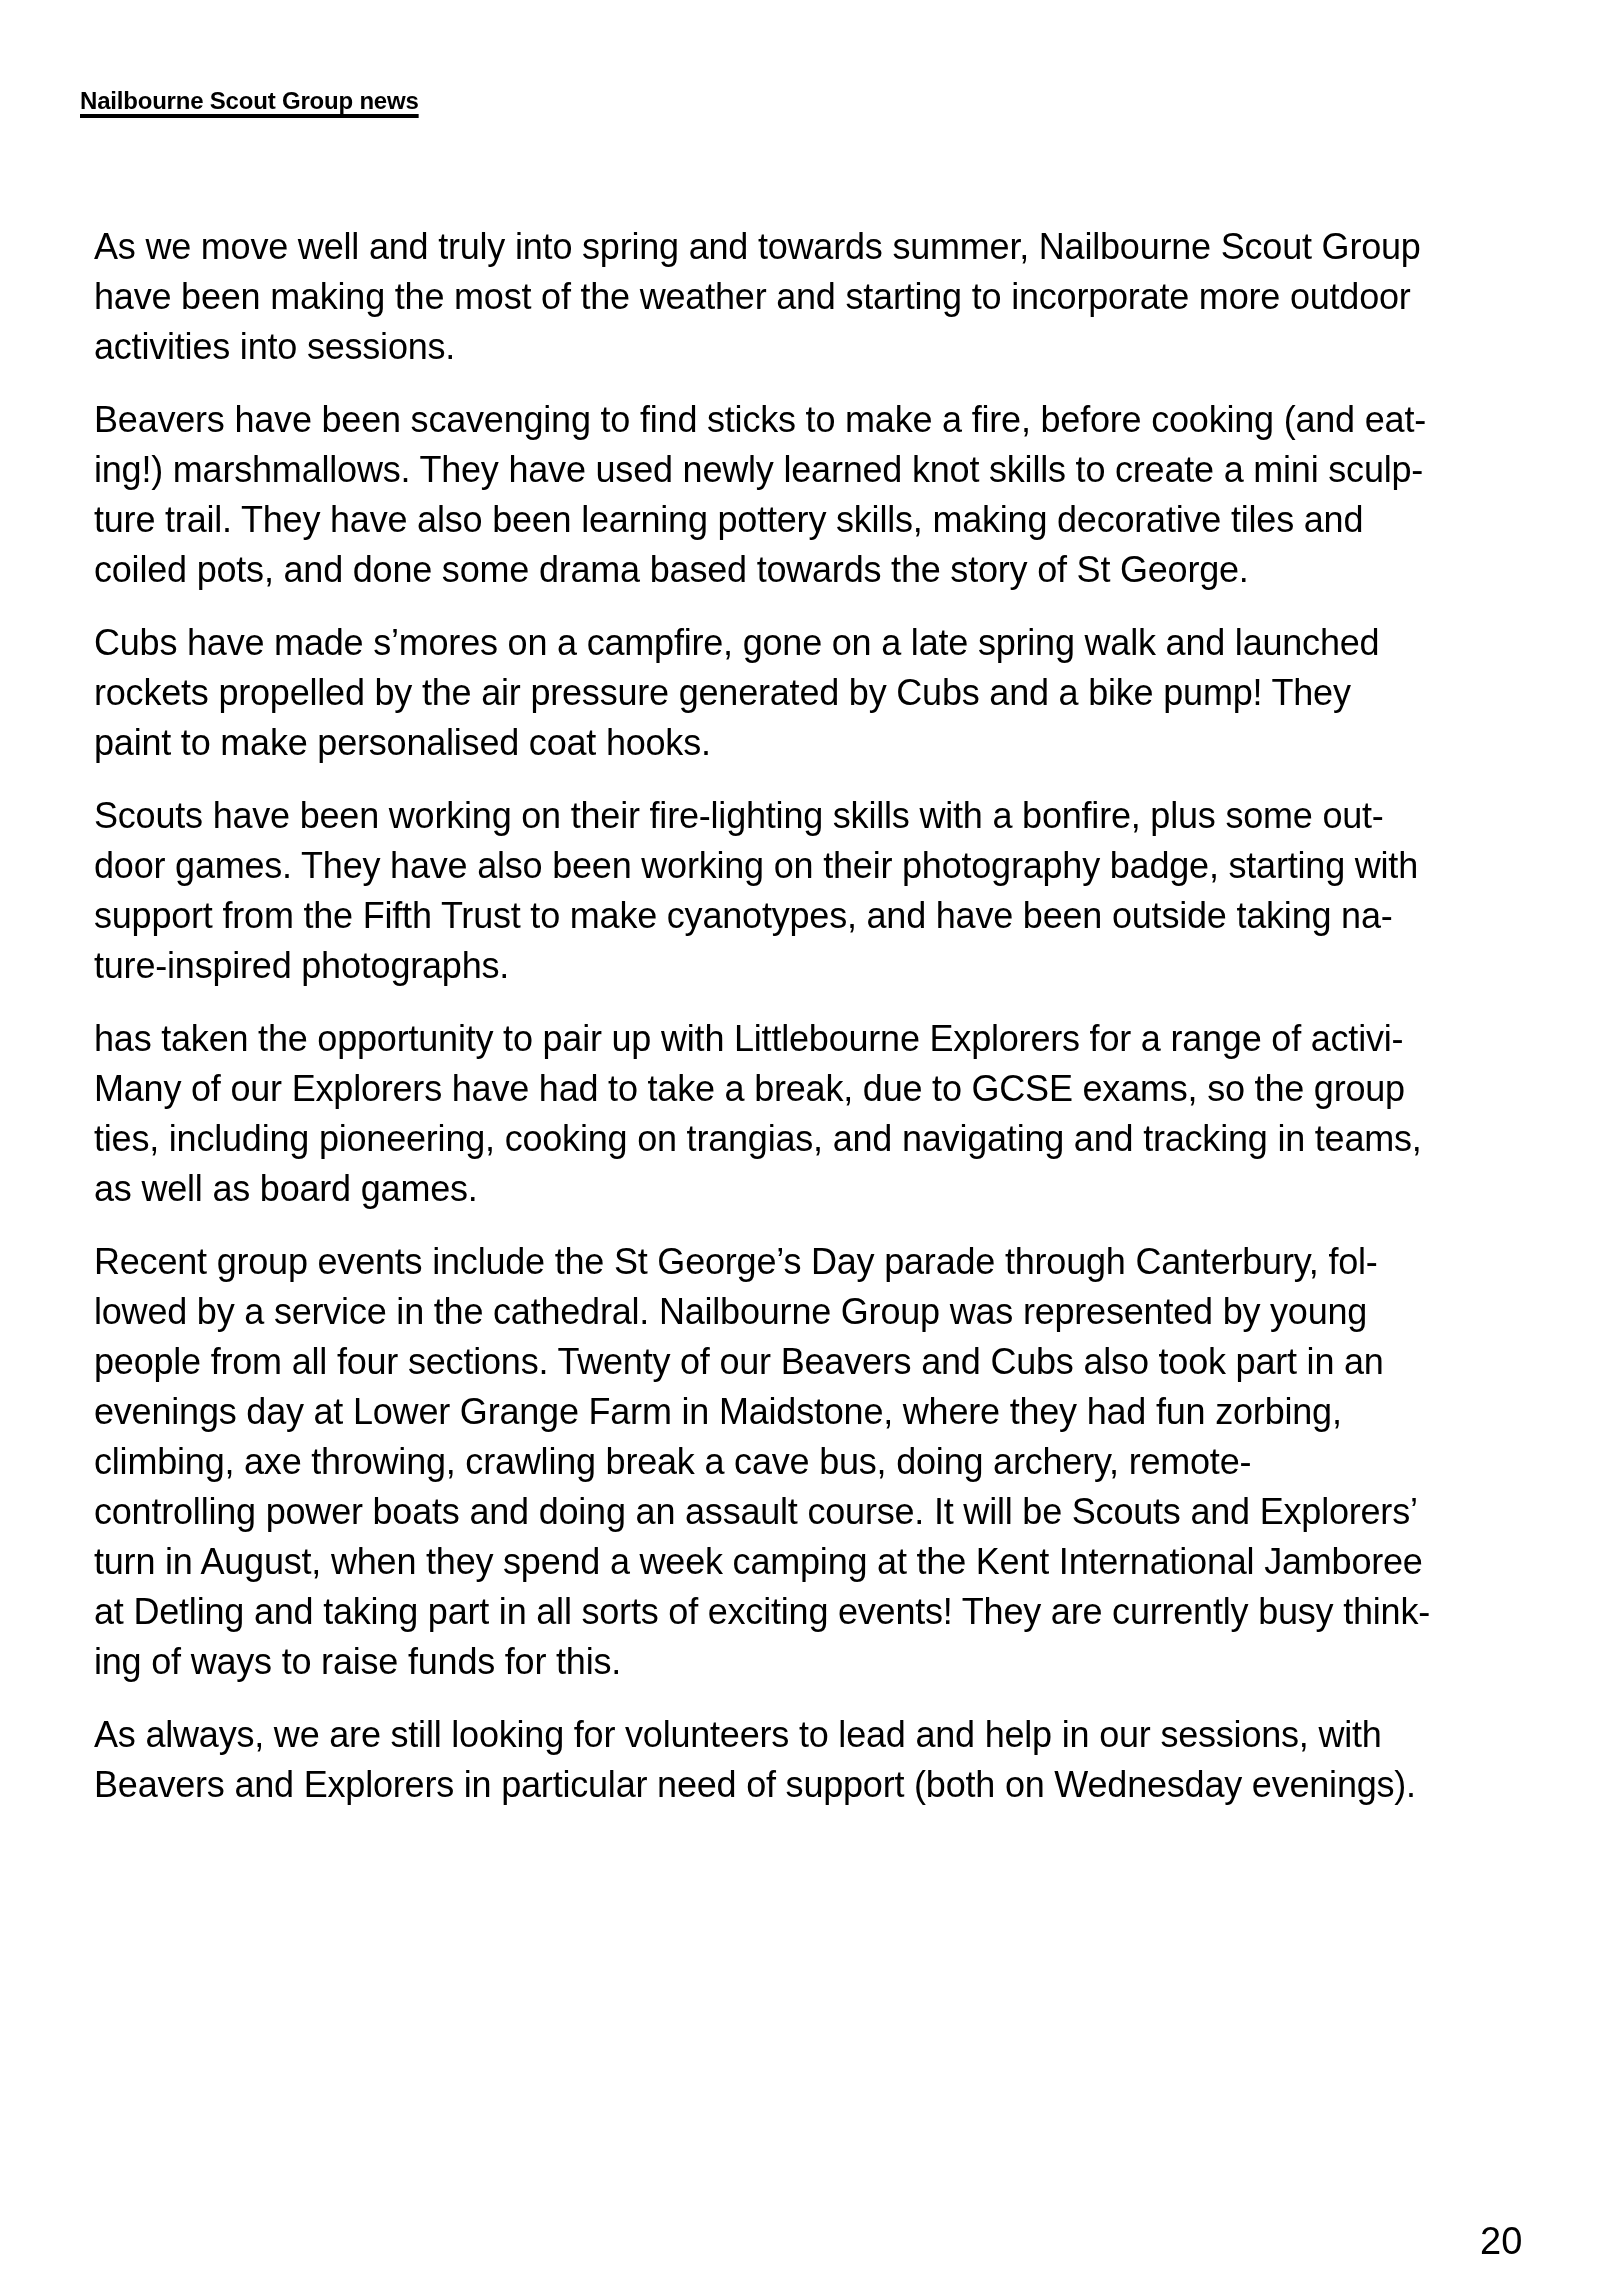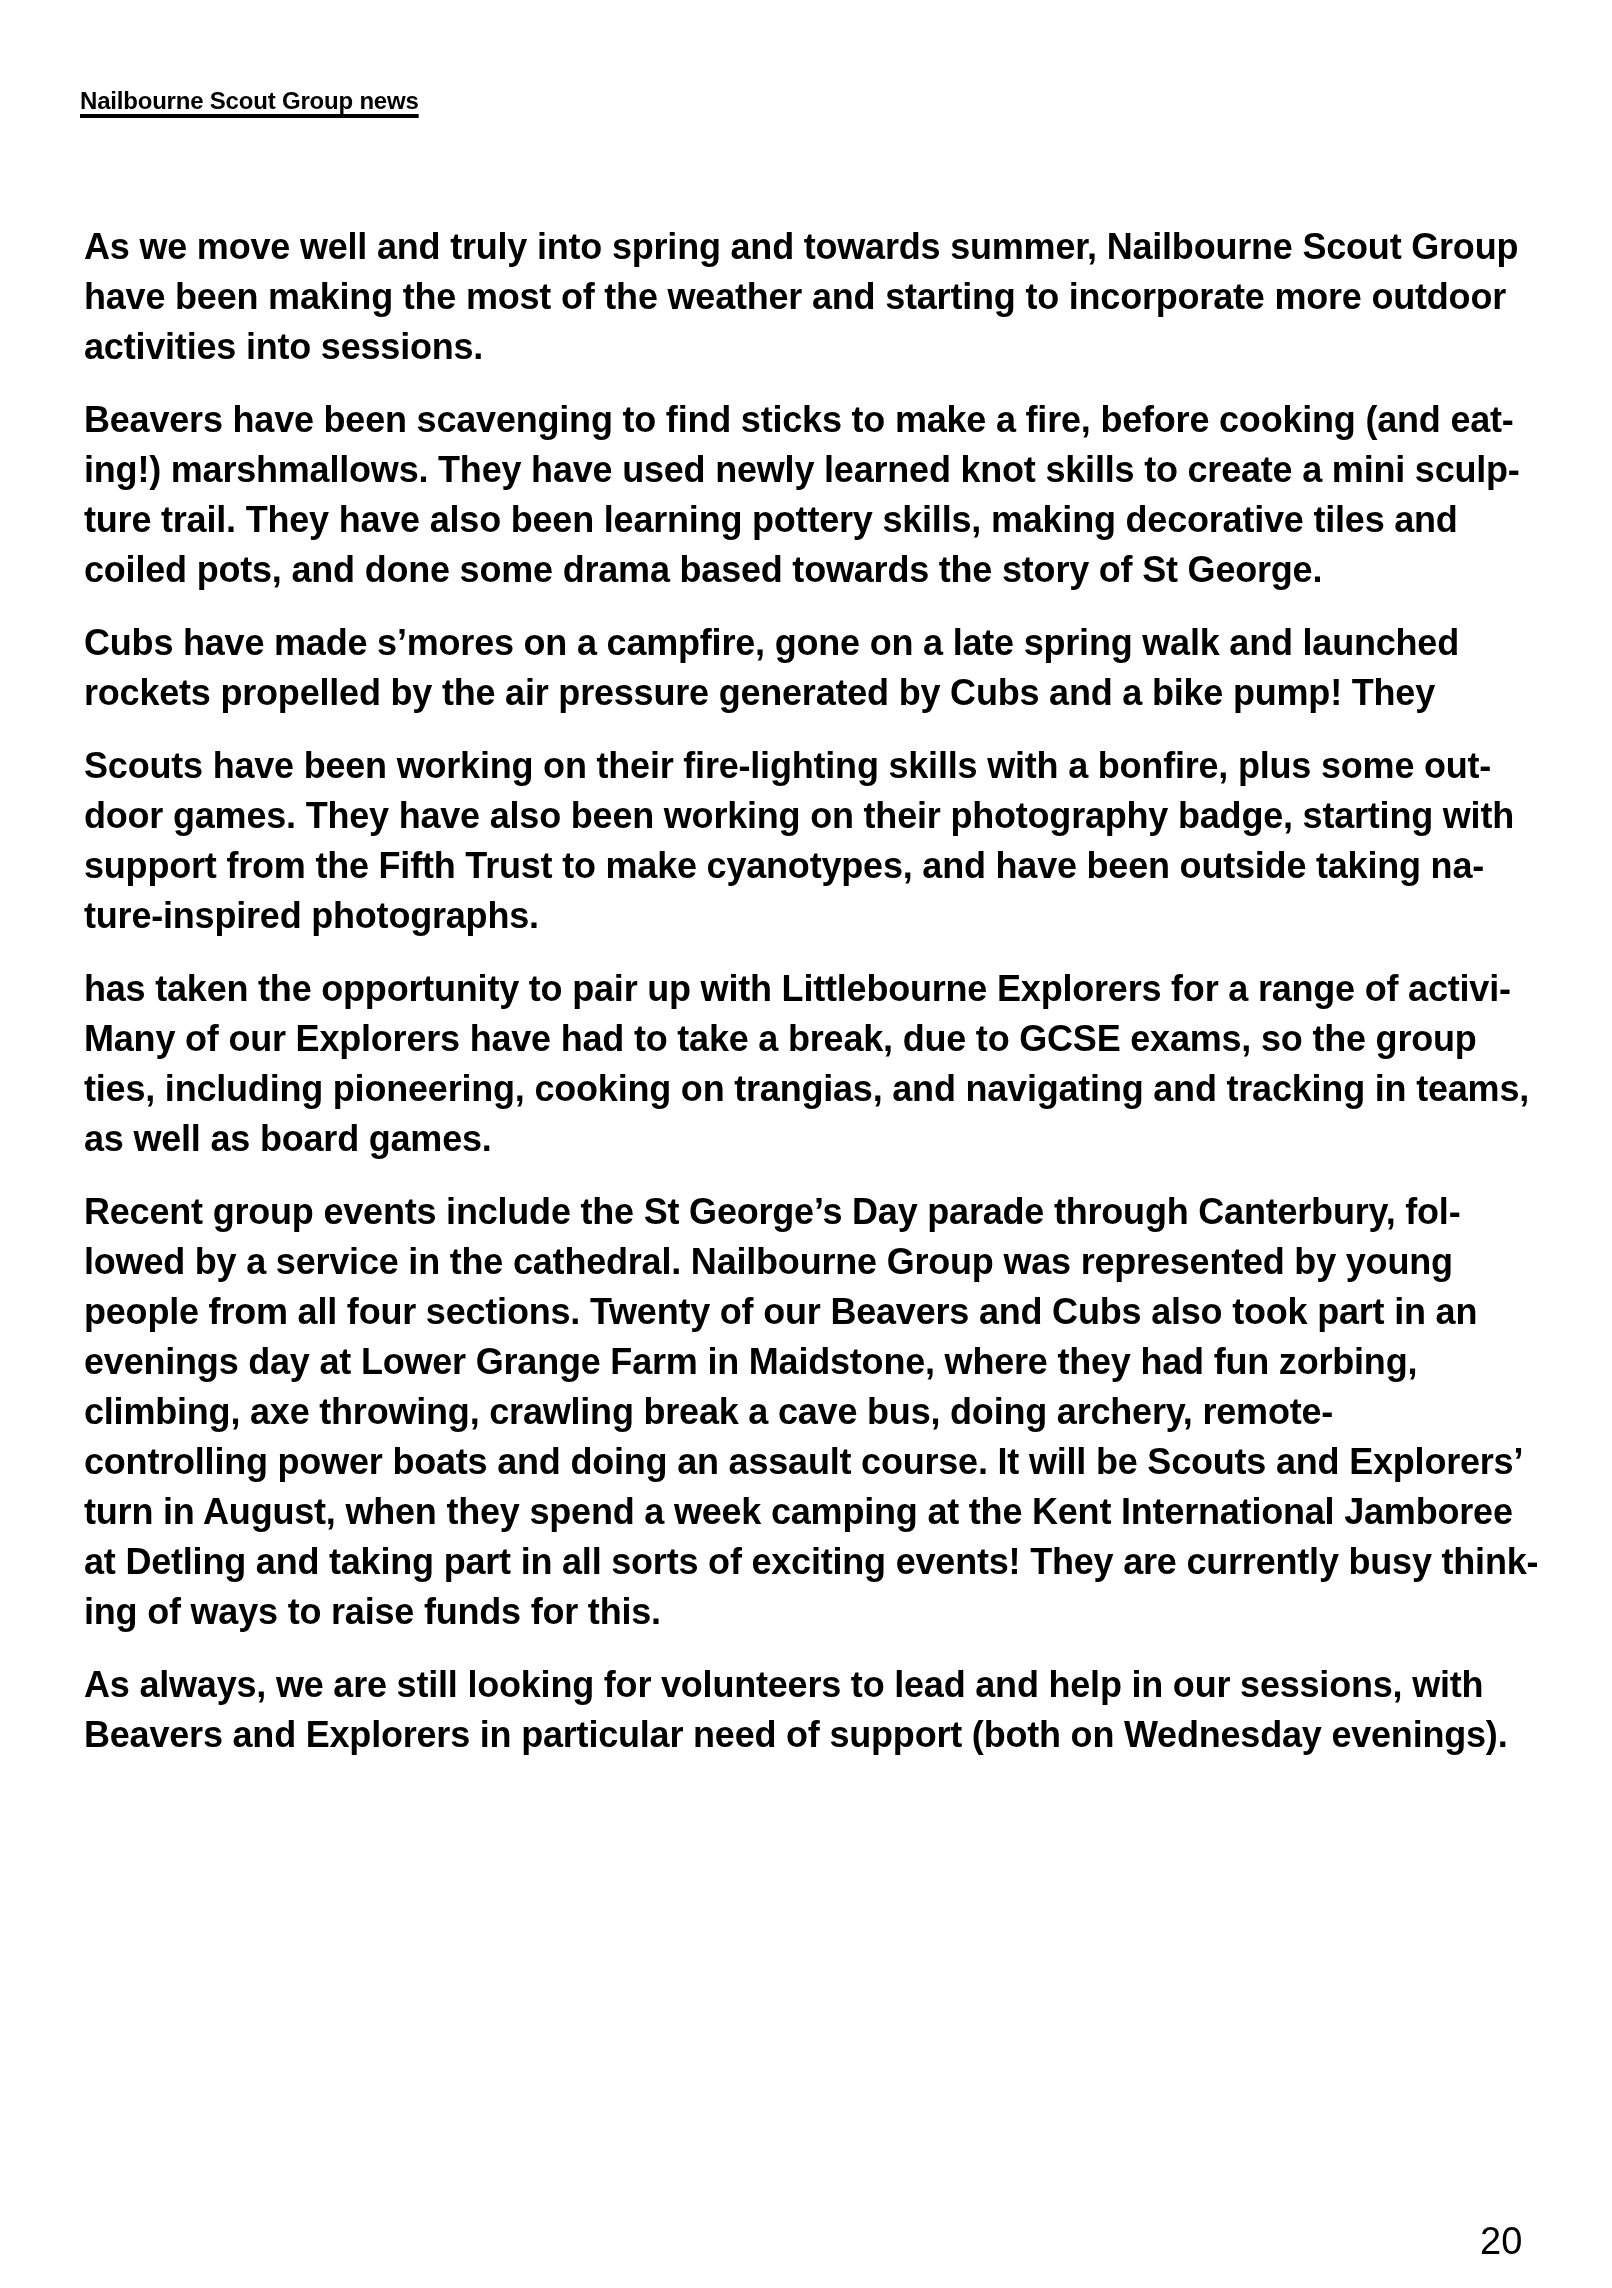--- a/index.html
+++ b/index.html
@@ -36,25 +36,24 @@
     white-space: nowrap;
     letter-spacing: -0.2px;
   }
   .body-text {
     position: absolute;
     left: 80px;
     top: 222px;
     width: 1477px;
   }
   .para {
-    margin: 0 0 23px 4px;
+    margin: 0 0 23px 14px;
     font-size: 36px;
     line-height: 50px;
     letter-spacing: -0.2px;
-    font-weight: bold;
   }
   .line {
     display: block;
     white-space: nowrap;
   }
   .page-number {
     position: absolute;
     left: 1480px;
     top: 2215px;
     font-size: 38px;
@@ -75,20 +74,21 @@
     </p>
     <p class="para">
       <span class="line">Beavers have been scavenging to find sticks to make a fire, before cooking (and eat-</span>
       <span class="line">ing!) marshmallows. They have used newly learned knot skills to create a mini sculp-</span>
       <span class="line">ture trail. They have also been learning pottery skills, making decorative tiles and</span>
       <span class="line">coiled pots, and done some drama based towards the story of St George.</span>
     </p>
     <p class="para">
       <span class="line">Cubs have made s’mores on a campfire, gone on a late spring walk and launched</span>
       <span class="line">rockets propelled by the air pressure generated by Cubs and a bike pump! They</span>
+      <span class="line">paint to make personalised coat hooks.</span>
     </p>
     <p class="para">
       <span class="line">Scouts have been working on their fire-lighting skills with a bonfire, plus some out-</span>
       <span class="line">door games. They have also been working on their photography badge, starting with</span>
       <span class="line">support from the Fifth Trust to make cyanotypes, and have been outside taking na-</span>
       <span class="line">ture-inspired photographs.</span>
     </p>
     <p class="para">
       <span class="line">has taken the opportunity to pair up with Littlebourne Explorers for a range of activi-</span>
       <span class="line">Many of our Explorers have had to take a break, due to GCSE exams, so the group</span>

